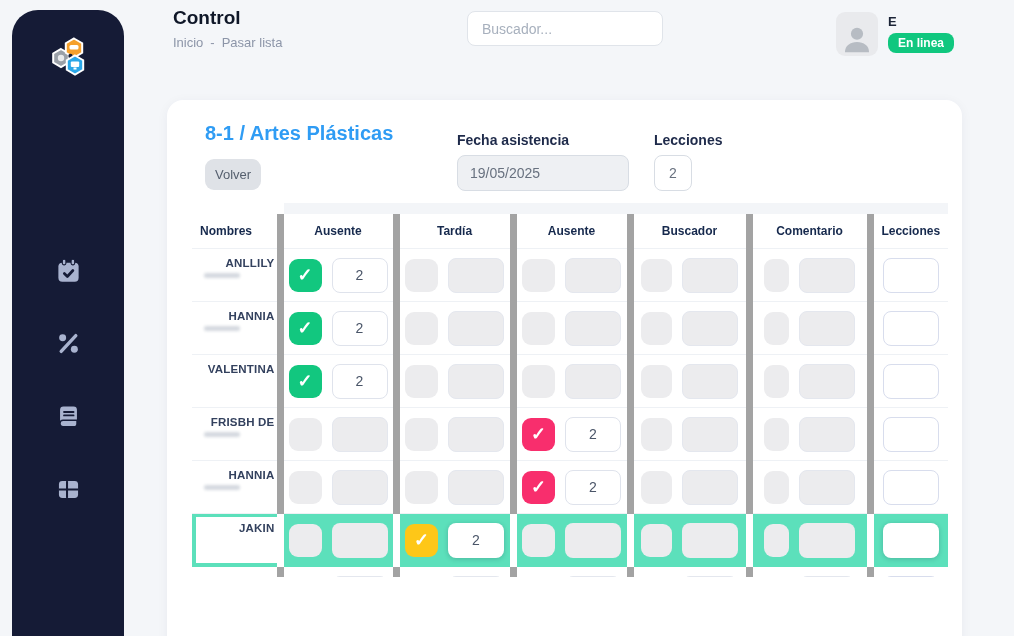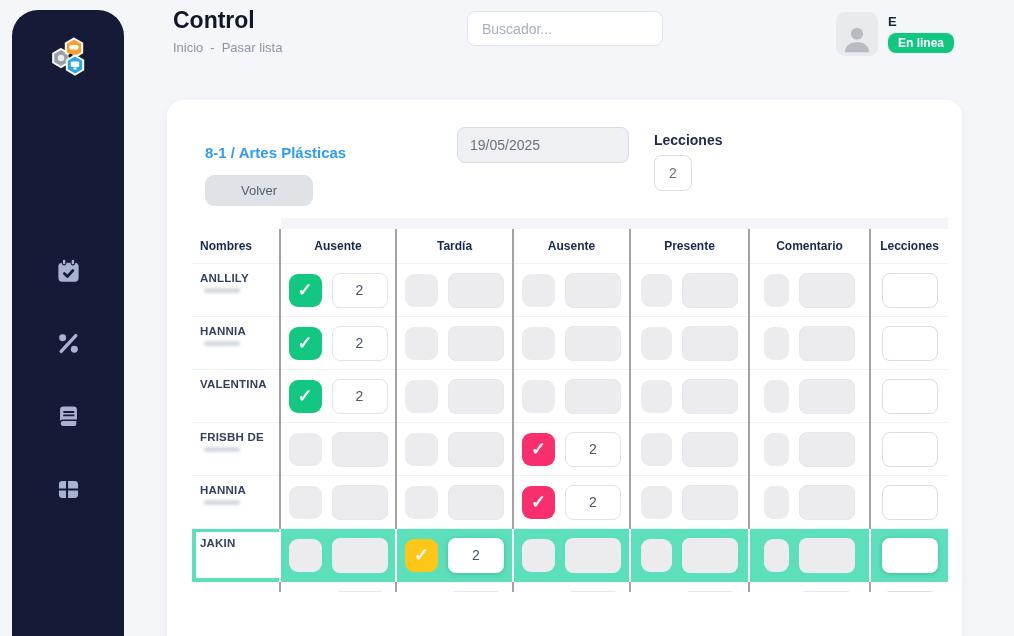--- a/index.html
+++ b/index.html
@@ -14,21 +14,21 @@
   .sidebar {
     position:absolute; left:12px; top:10px; width:112px; height:626px;
     background:#151b36; border-radius:26px 26px 0 0;
     display:flex; flex-direction:column; align-items:center;
   }
   .logo { margin-top:24px; width:48px; height:48px; }
   .side-nav { margin-top:172px; display:flex; flex-direction:column; gap:41px; }
   .nav-icon { width:32px; height:32px; display:flex; align-items:center; justify-content:center; cursor:pointer; }
   
   .titles { position:absolute; left:173px; top:7px; }
-  .page-title { font-size:23px; font-weight:700; color:#0f1728; }
+  .page-title { font-size:19px; font-weight:700; color:#0f1728; }
   .breadcrumb { margin-top:6px; font-size:13px; color:#8c95a8; display:flex; gap:7px; }
   .search-input {
     position:absolute; left:467px; top:11px; width:196px; height:35px;
     border:1px solid #e0e4ea; border-radius:8px; background:#fff;
     padding:0 14px; font-size:14px; color:#3c4657; outline:none;
     font-family:"Liberation Sans", sans-serif;
   }
   .search-input::placeholder { color:#a7b0bd; }
   .user-block { position:absolute; left:836px; top:12px; display:flex; gap:10px; }
   .avatar { width:42px; height:44px; background:#e9eaed; border-radius:9px; display:flex; align-items:flex-end; justify-content:center; overflow:hidden; }
@@ -36,52 +36,52 @@
   .user-name { font-size:13px; font-weight:700; color:#1b2437; }
   .status-badge { background:#10c77f; color:#fff; font-size:12px; font-weight:700; border-radius:8px; padding:3px 10px; }
   
   .card {
     position:absolute; left:167px; top:100px; width:795px; height:600px;
     background:#fff; border-radius:16px; box-shadow:0 2px 12px rgba(25,40,70,.05);
     padding:20px 14px 20px 25px;
   }
   .card-head { display:flex; margin-left:13px; }
   .ch-left { width:242px; }
-  .class-title { font-size:15px; font-weight:700; color:#2f9cf4; margin-top:24px; }
+  .class-title { font-size:20px; font-weight:700; color:#2f9cf4; margin-top:2px; }
   .back-btn {
     margin-top:14px; background:#dfe2e7; border:none; border-radius:9px;
-    padding:8px 36px; font-size:13px; color:#555f6e; cursor:pointer;
+    padding:8px 10px; font-size:13px; color:#555f6e; cursor:pointer;
     font-family:"Liberation Sans", sans-serif;
   }
   .field-block { margin-left:10px; }
   .field-label { font-size:14px; font-weight:700; color:#1e2a4a; margin-top:12px; }
   .date-input {
     margin-top:7px; width:172px; height:36px; background:#eef0f3;
     border:1px solid #d8dde4; border-radius:8px; padding:0 12px;
     font-size:14px; color:#68717f; outline:none; font-family:"Liberation Sans", sans-serif;
   }
   .lessons-block { margin-left:25px; }
   .lessons-input {
     margin-top:7px; width:38px; height:36px; background:#fff;
     border:1px solid #d8dde4; border-radius:8px; text-align:center;
     font-size:14px; color:#68717f; outline:none; font-family:"Liberation Sans", sans-serif;
   }
   
   .tclip { height:374px; overflow:hidden; margin-top:12px; }
   table { border-collapse:collapse; table-layout:fixed; width:756px; }
-  th, td { border-right:2px solid #a3a3a3; }
+  th, td { border-right:7px solid #a3a3a3; }
   th:last-child, td:last-child { border-right:none; }
   thead th {
     height:40px; font-size:12px; font-weight:700; color:#16294d;
     text-align:center; background:#fff; border-top:11px solid #f3f5f8;
     border-bottom:1px solid #eef1f5;
   }
   thead th.first { border-top:11px solid #fff; text-align:left; padding-left:8px; }
   tbody td { height:53px; border-bottom:1px solid #eef1f5; vertical-align:middle; }
-  .name-cell { vertical-align:top; padding:8px 2px 0 8px; }
+  .name-cell { vertical-align:top; padding:8px 2px 0 8px;text-align:right; }
   .student-name { font-size:11.5px; font-weight:700; color:#33415e; letter-spacing:.2px; }
   .redaction { display:none; width:36px; height:5px; background:#d4d8df; border-radius:2px; margin:4px 0 0 4px; filter:blur(1.5px); }
   tr.has-redaction .redaction { display:block; }
   .cellwrap { display:flex; align-items:center; justify-content:center; gap:10px; }
   .checkbox {
     width:33px; height:33px; border-radius:9px; background:#ececee;
     display:flex; align-items:center; justify-content:center;
     color:#fff; font-size:18px; font-weight:700; cursor:pointer; flex:0 0 auto;
   }
   td[data-status="escapado"] .checkbox { width:31px; }
@@ -188,20 +188,21 @@
   </div>
 </div>
 
 <main class="card">
   <div class="card-head">
     <div class="ch-left">
       <div class="class-title">8-1 / Artes Plásticas</div>
       <button class="back-btn">Volver</button>
     </div>
     <div class="field-block">
+      <div class="field-label">Fecha asistencia</div>
       <input class="date-input" type="text" value="19/05/2025" style="">
     </div>
     <div class="field-block lessons-block">
       <div class="field-label">Lecciones</div>
       <input class="lessons-input" type="text" value="2" style="">
     </div>
   </div>
 
   <div class="tclip">
     <table>
@@ -213,21 +214,21 @@
           <col style="width:119px">
           <col style="width:121px">
           <col style="width:78px">
       </colgroup>
       <thead>
         <tr>
           <th class="first">Nombres</th>
           <th>Ausente</th>
           <th>Tardía</th>
           <th>Ausente</th>
-          <th>Presente</th>
+          <th>Buscador</th>
           <th>Comentario</th>
           <th>Lecciones</th>
         </tr>
       </thead>
       <tbody>
           <tr class="has-redaction">
     <td class="name-cell">
       <div class="student-name">ANLLILY</div>
       <div class="redaction"></div>
     </td>

